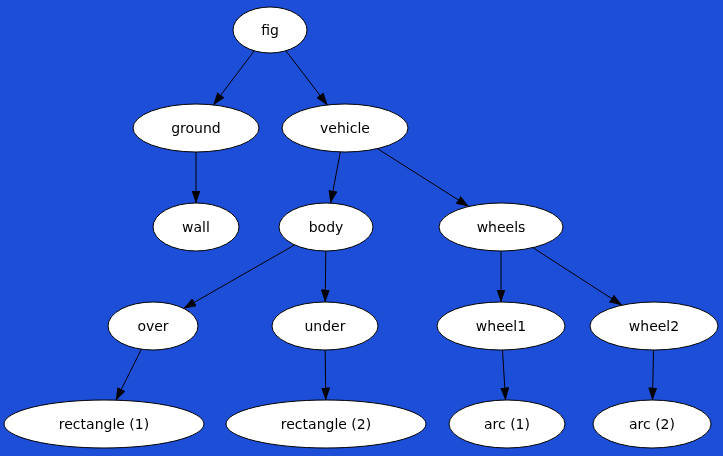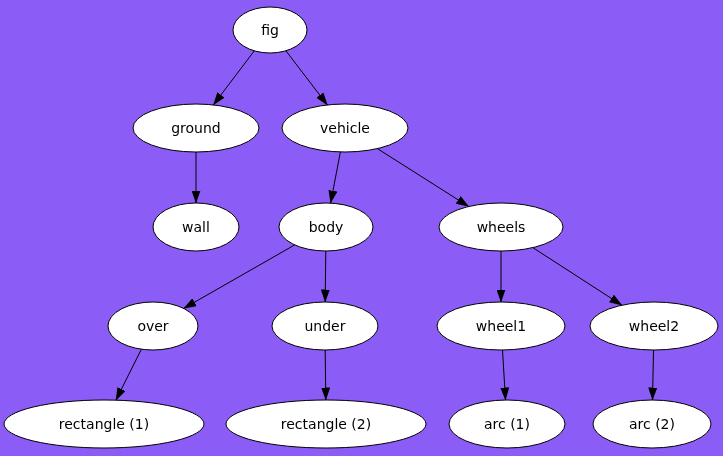--- a/index.html
+++ b/index.html
@@ -4,21 +4,21 @@
 <style>
   html, body {
     margin: 0;
     padding: 0;
     background: #ffffff;
   }
   .canvas {
     position: relative;
     width: 723px;
     height: 456px;
-    background: #8b5cf6;
+    background: #1d4ed8;
     overflow: hidden;
     font-family: "DejaVu Sans", "Liberation Sans", sans-serif;
   }
   svg { display: block; }
   .node-label {
     font-family: "DejaVu Sans", "Liberation Sans", sans-serif;
     font-size: 14px;
   }
 </style>
 </head>

